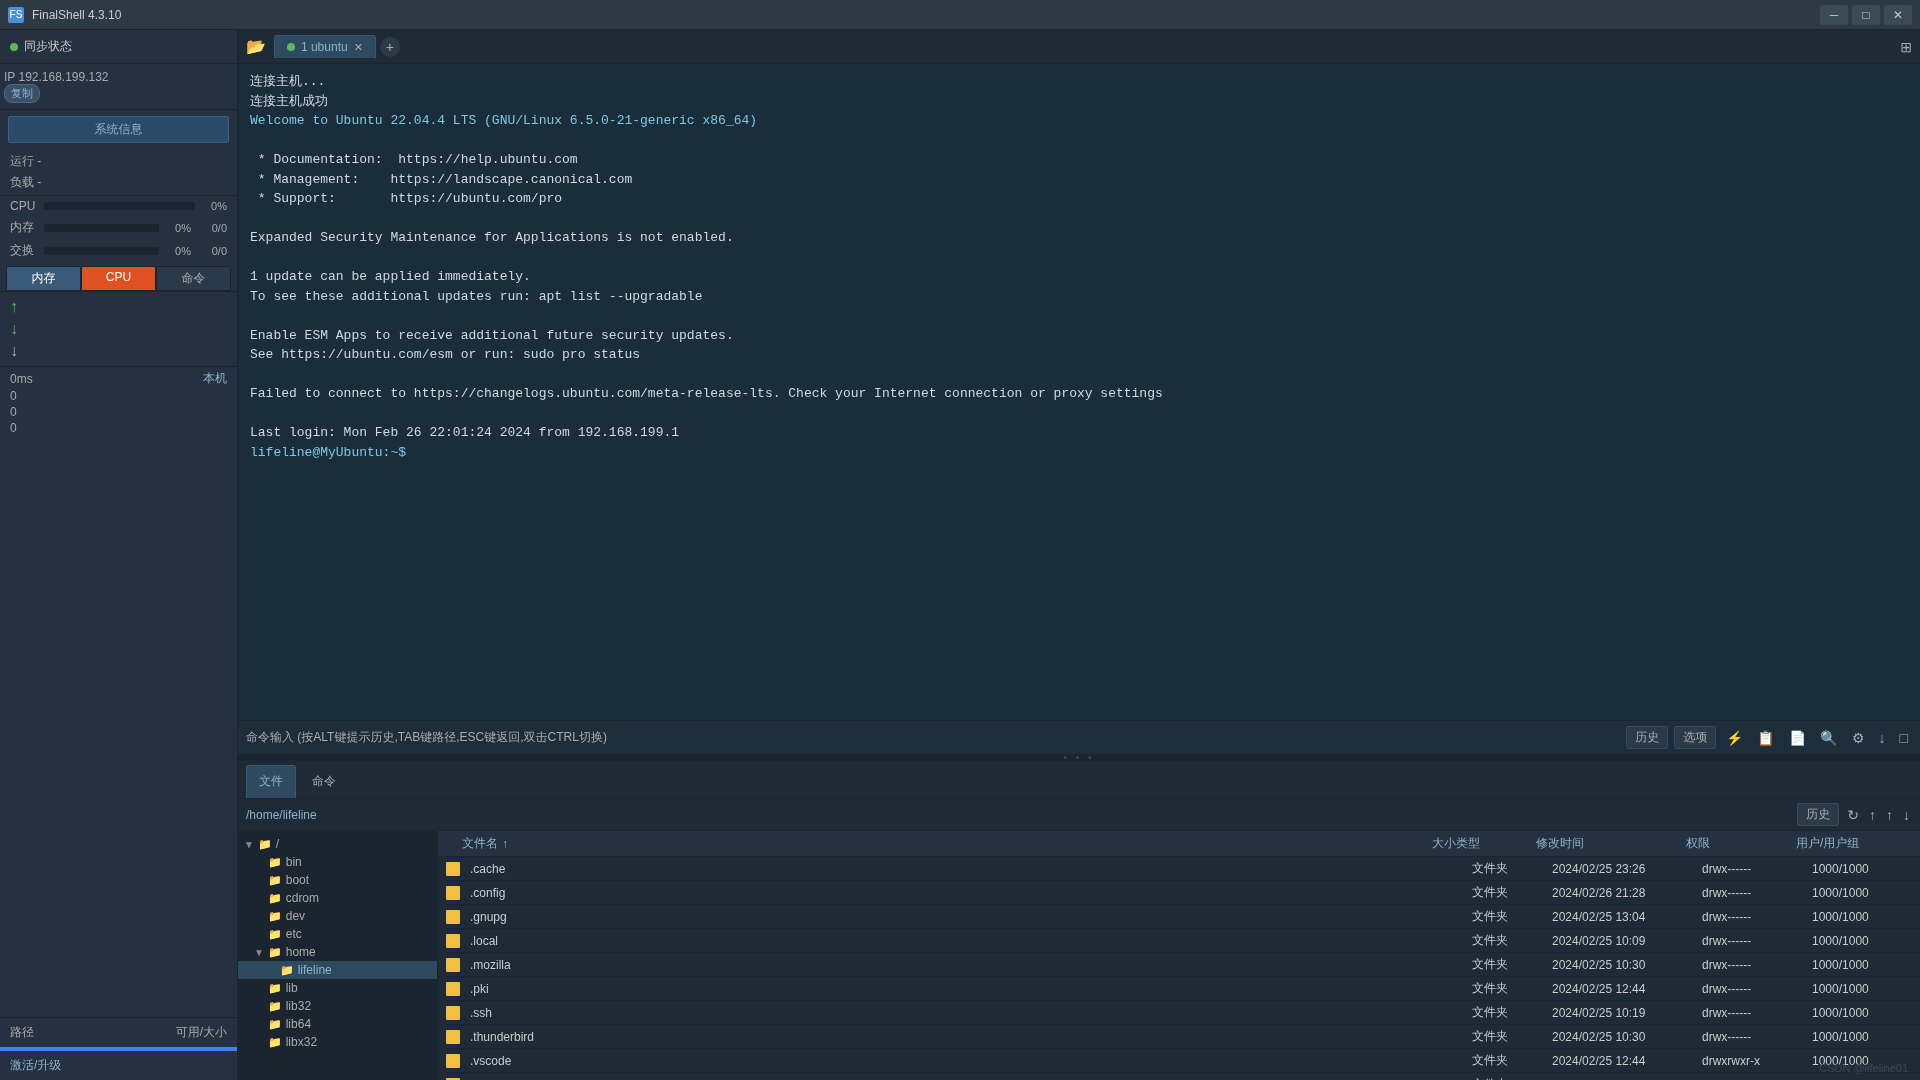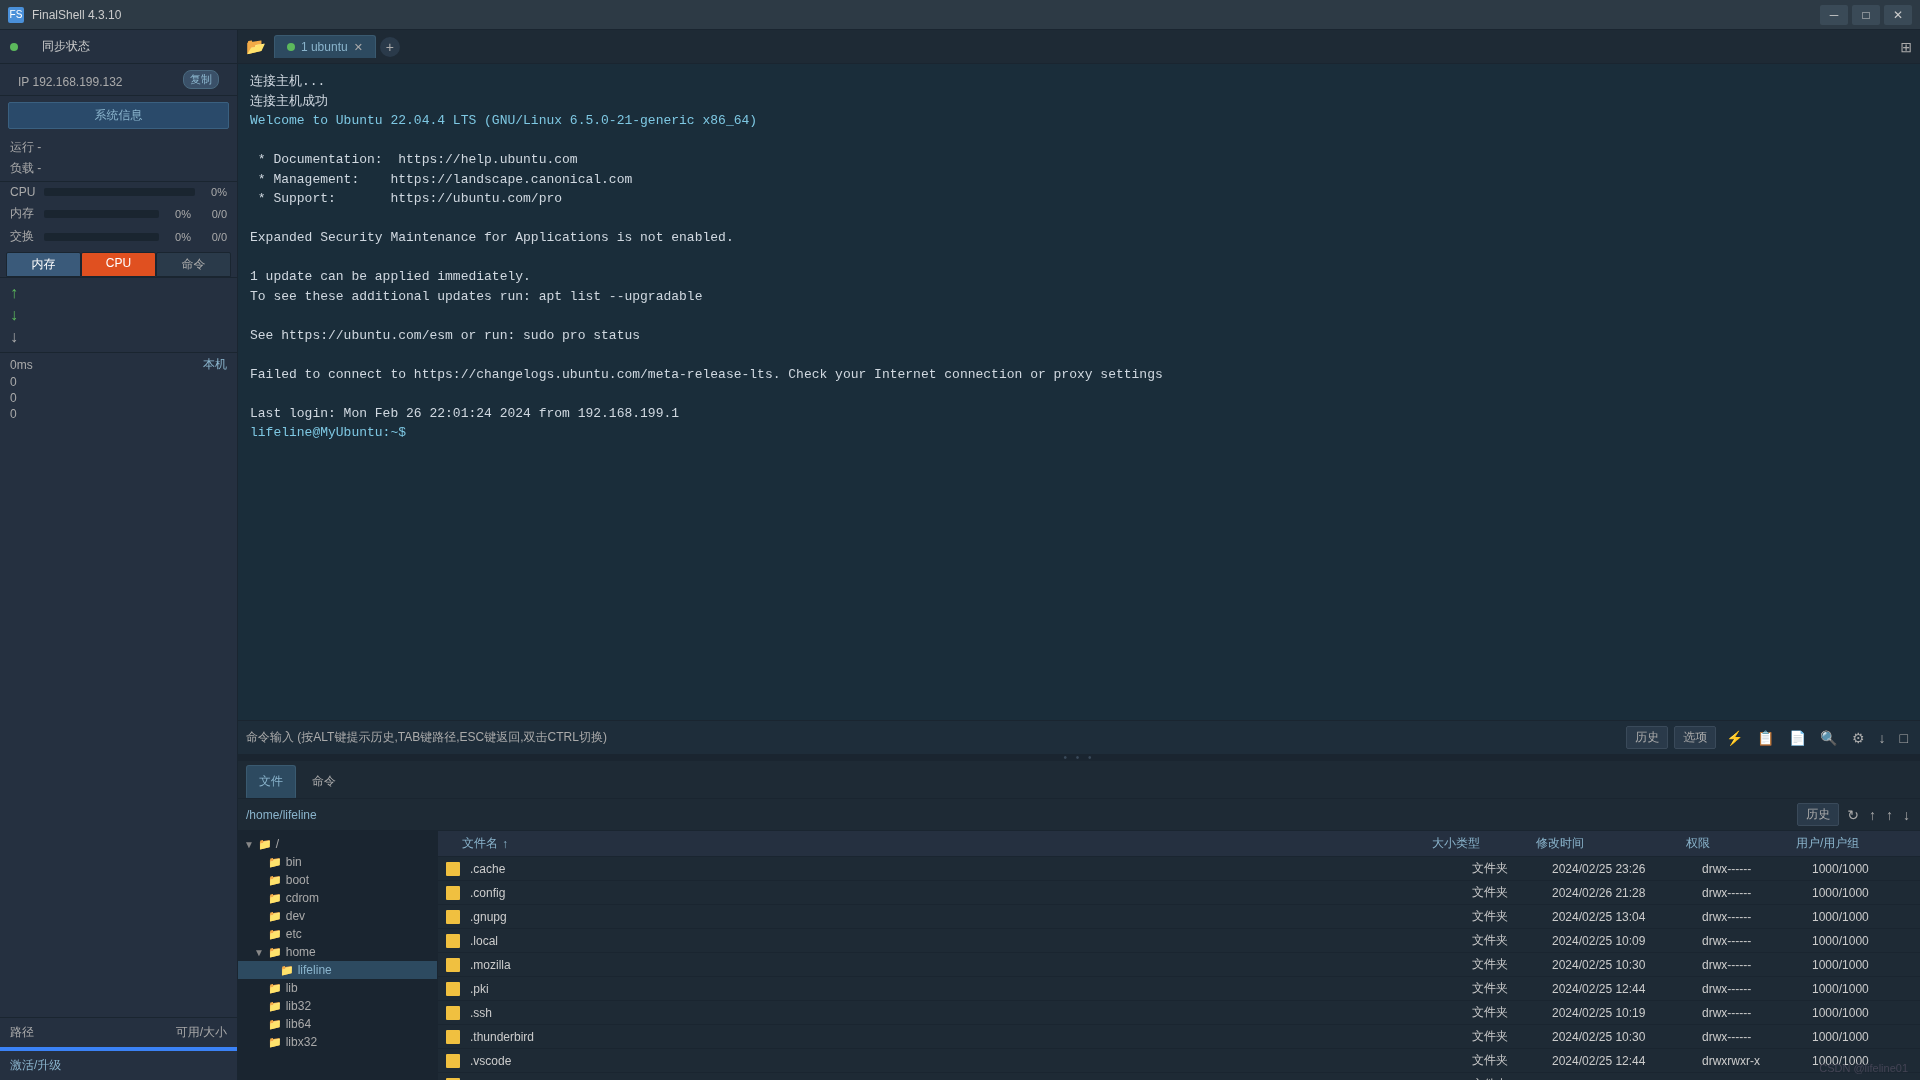--- a/index.html
+++ b/index.html
@@ -15,24 +15,24 @@
     #titlebar-title { color: #ccc; font-size: 12px; }
     #titlebar-controls { display: flex; gap: 4px; }
     .titlebar-btn { width: 28px; height: 20px; border: none; background: #3a4a57; color: #ccc; cursor: pointer; font-size: 12px; display: flex; align-items: center; justify-content: center; border-radius: 2px; }
 
     
     #main-layout { display: flex; width: 100%; height: calc(1080px - 30px); }
 
     
     #sidebar { width: 238px; min-width: 238px; background: #253040; display: flex; flex-direction: column; border-right: 1px solid #1a2530; }
 
-    #sync-status { display: flex; align-items: center; gap: 24px; padding: 8px 10px; border-bottom: 1px solid #1a2530; }
+    #sync-status { display: flex; align-items: center; gap: 6px; padding: 8px 10px; border-bottom: 1px solid #1a2530; }
     #sync-dot { width: 8px; height: 8px; background: #5cb85c; border-radius: 50%; }
 
-    #ip-row { display: flex; align-items: flex-end; justify-content: space-between; padding: 6px 18px; border-bottom: 1px solid #1a2530; }
+    #ip-row { display: flex; align-items: flex-start; justify-content: space-between; padding: 6px 4px; border-bottom: 1px solid #1a2530; flex-direction: column; }
     #ip-label { color: #aaa; font-size: 12px; }
     #copy-btn { background: #3a5068; color: #8ab4cc; font-size: 11px; padding: 1px 6px; border: 1px solid #4a6a80; border-radius: 8px; cursor: pointer; }
 
     #sysinfo-btn { margin: 6px 8px; background: #2a4a6a; color: #8ab4cc; border: 1px solid #3a6080; padding: 4px; text-align: center; border-radius: 2px; cursor: pointer; font-size: 12px; }
 
     #run-section { padding: 4px 10px 2px; color: #aaa; font-size: 12px; }
     #load-section { padding: 2px 10px 4px; color: #aaa; font-size: 12px; border-bottom: 1px solid #1a2530; }
 
     .resource-row { display: flex; align-items: center; padding: 3px 10px; gap: 6px; }
     .resource-label { width: 28px; color: #aaa; font-size: 12px; flex-shrink: 0; }
@@ -268,20 +268,21 @@
         <div class="term-line ">&nbsp;</div>
         <div class="term-line "> * Documentation:  https://help.ubuntu.com</div>
         <div class="term-line "> * Management:    https://landscape.canonical.com</div>
         <div class="term-line "> * Support:       https://ubuntu.com/pro</div>
         <div class="term-line ">&nbsp;</div>
         <div class="term-line ">Expanded Security Maintenance for Applications is not enabled.</div>
         <div class="term-line ">&nbsp;</div>
         <div class="term-line ">1 update can be applied immediately.</div>
         <div class="term-line ">To see these additional updates run: apt list --upgradable</div>
         <div class="term-line ">&nbsp;</div>
+        <div class="term-line ">Enable ESM Apps to receive additional future security updates.</div>
         <div class="term-line ">See https://ubuntu.com/esm or run: sudo pro status</div>
         <div class="term-line ">&nbsp;</div>
         <div class="term-line ">Failed to connect to https://changelogs.ubuntu.com/meta-release-lts. Check your Internet connection or proxy settings</div>
         <div class="term-line ">&nbsp;</div>
         <div class="term-line ">Last login: Mon Feb 26 22:01:24 2024 from 192.168.199.1</div>
         <div class="term-line term-prompt">lifeline@MyUbuntu:~$</div>
       </div>
 
     <div id="cmd-input-bar">
       <span id="cmd-prompt-label">命令输入 (按ALT键提示历史,TAB键路径,ESC键返回,双击CTRL切换)</span>

